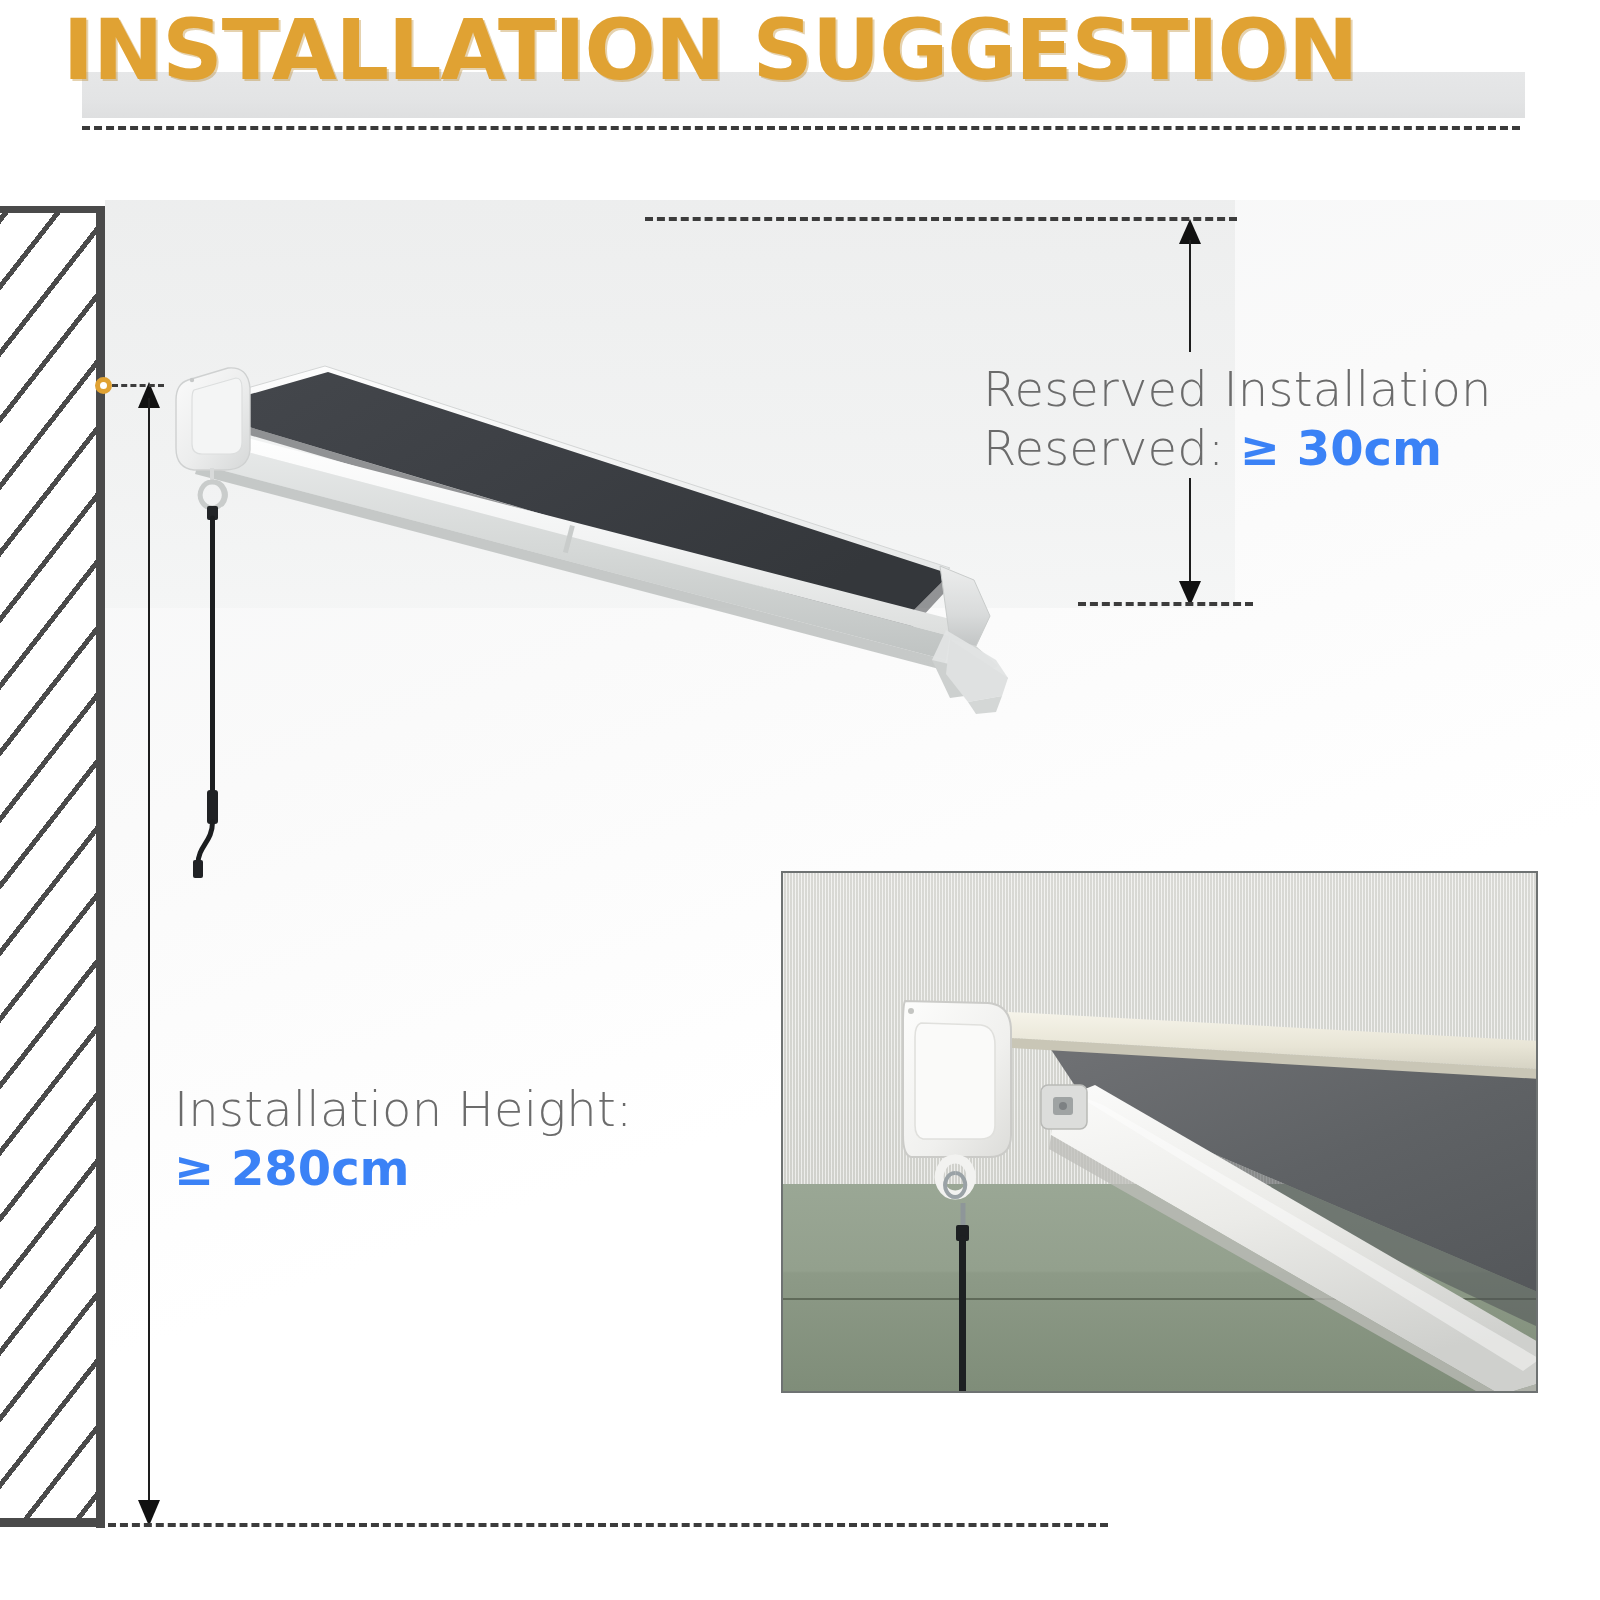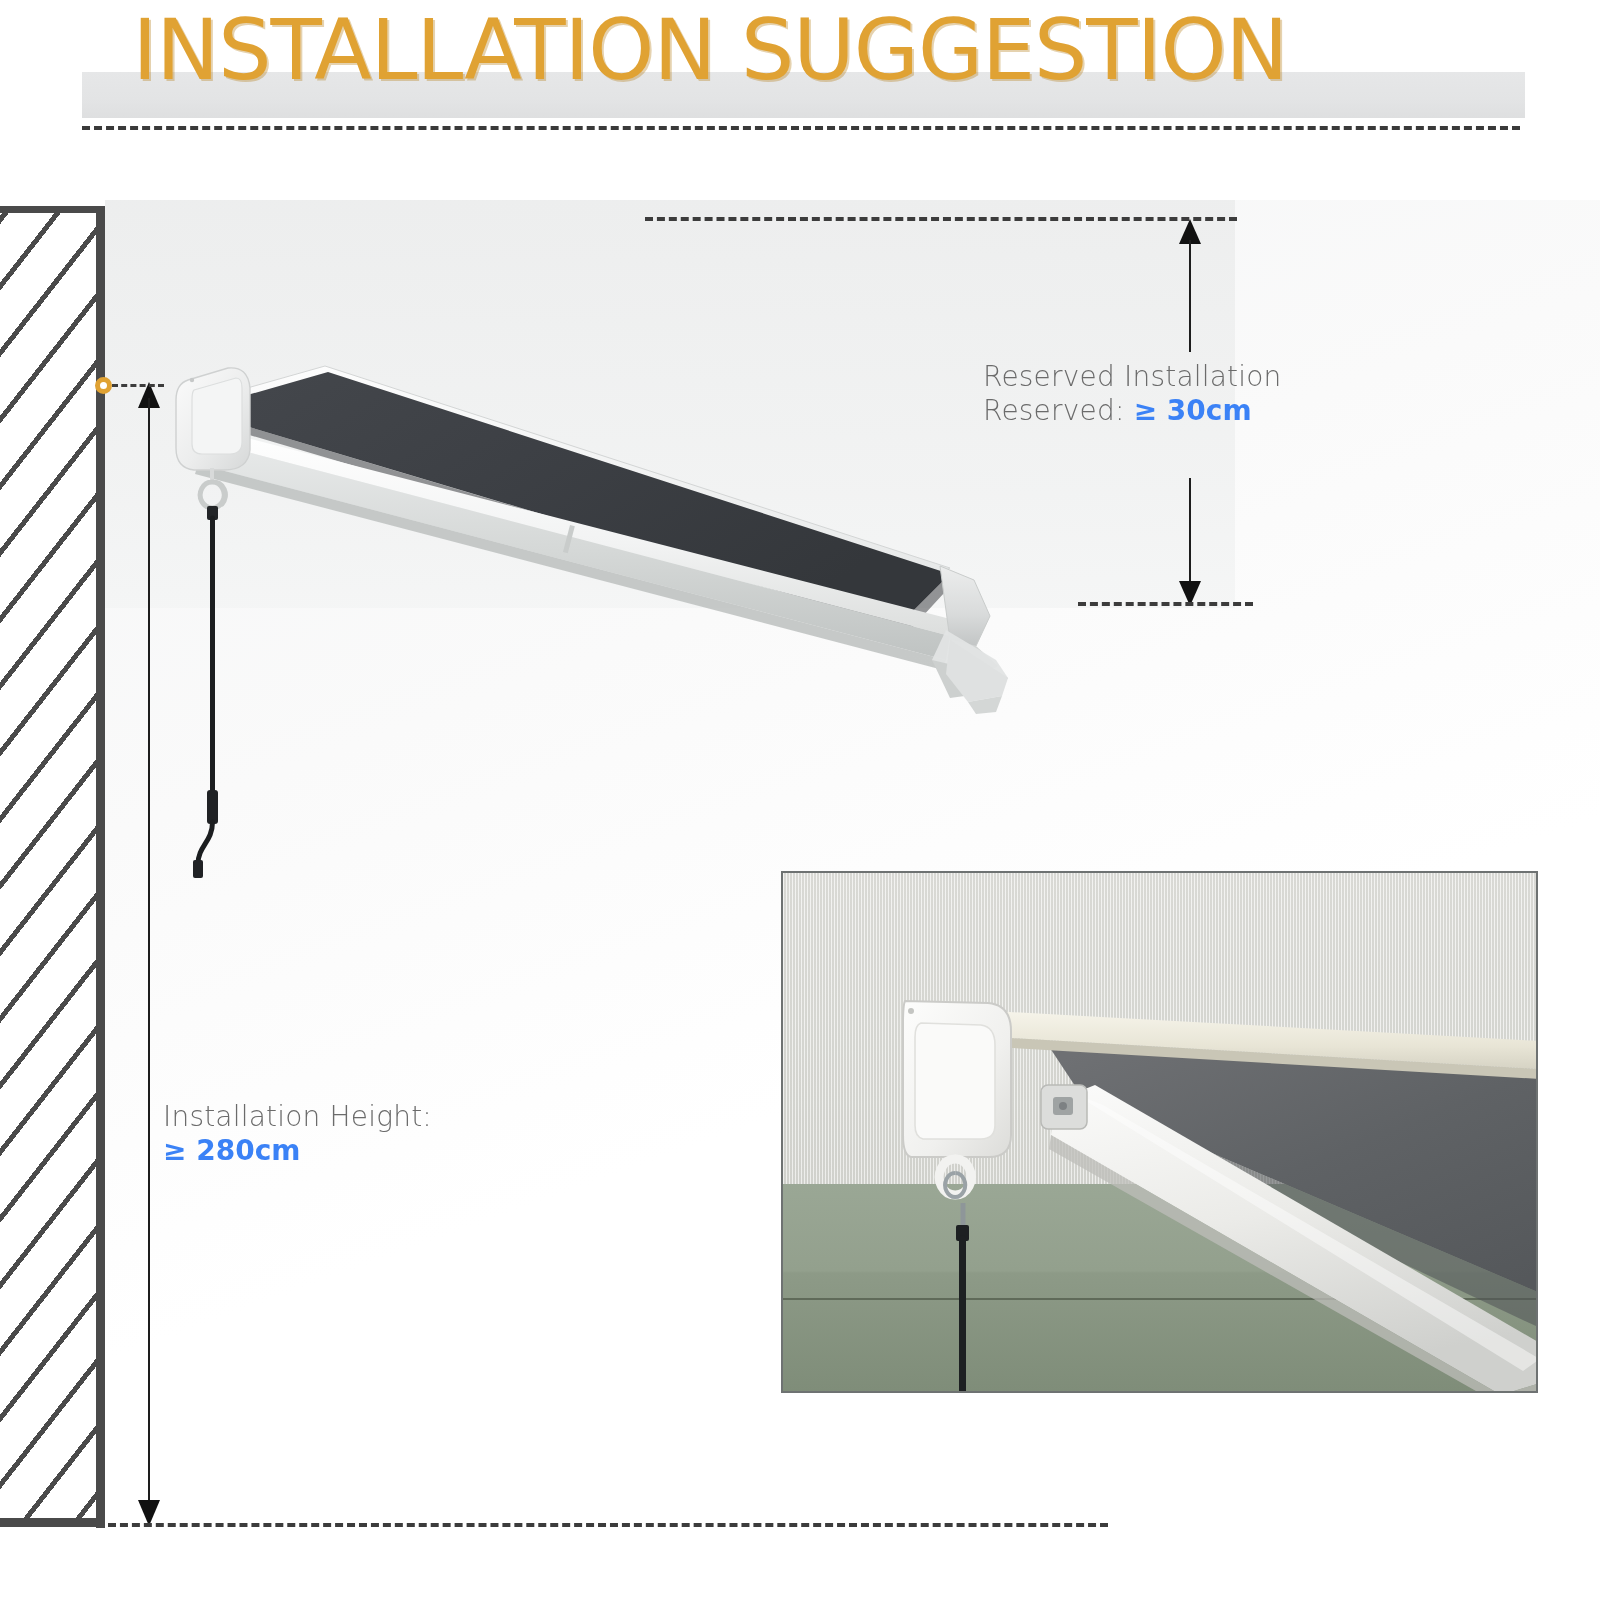--- a/index.html
+++ b/index.html
@@ -17,21 +17,21 @@
     background:linear-gradient(180deg,#e6e7e8 0%,#e3e4e5 60%,#dedfe0 100%);
   }
   .title-dash{
     position:absolute;left:82px;top:126px;width:1438px;height:0;
     border-top:4px dashed #3a3a3a;
   }
   .page-title{
     position:absolute;left:0;top:8px;width:1420px;
     text-align:center;
     font-size:84px;line-height:1;
-    font-weight:normal;
+    font-weight:bold;
     letter-spacing:-1px;
     color:#e0a233;
     text-shadow:2px 2px 0 rgba(180,125,25,.35);
     white-space:nowrap;
   }
 
   
   .bg-soft{
     position:absolute;left:105px;top:200px;width:1495px;height:1330px;
     background:
@@ -119,26 +119,26 @@
   }
   .dim-r-arrow-dn{
     position:absolute;left:1179px;top:581px;width:0;height:0;
     border-left:11px solid transparent;border-right:11px solid transparent;
     border-top:25px solid #111;
   }
 
   
   .callout{position:absolute;color:#6b6b6b;}
   .callout .ln{
-    font-size:28px;line-height:1.22;font-weight:300;white-space:nowrap;
+    font-size:48px;line-height:1.22;font-weight:300;white-space:nowrap;
     letter-spacing:.2px;
   }
   .callout .strong{color:#3b82f6;font-weight:bold;letter-spacing:0;}
   #reserved-callout{left:983px;top:360px;}
-  #height-callout{left:163px;top:1080px;margin-top:20px;}
+  #height-callout{left:174px;top:1080px;}
 
   
   .awning{position:absolute;left:150px;top:330px;width:950px;height:620px;}
 
   
   .inset{
     position:absolute;left:781px;top:871px;width:757px;height:522px;
     border:2px solid #6e7272;box-sizing:border-box;overflow:hidden;
     background:#dcdcd8;
   }

